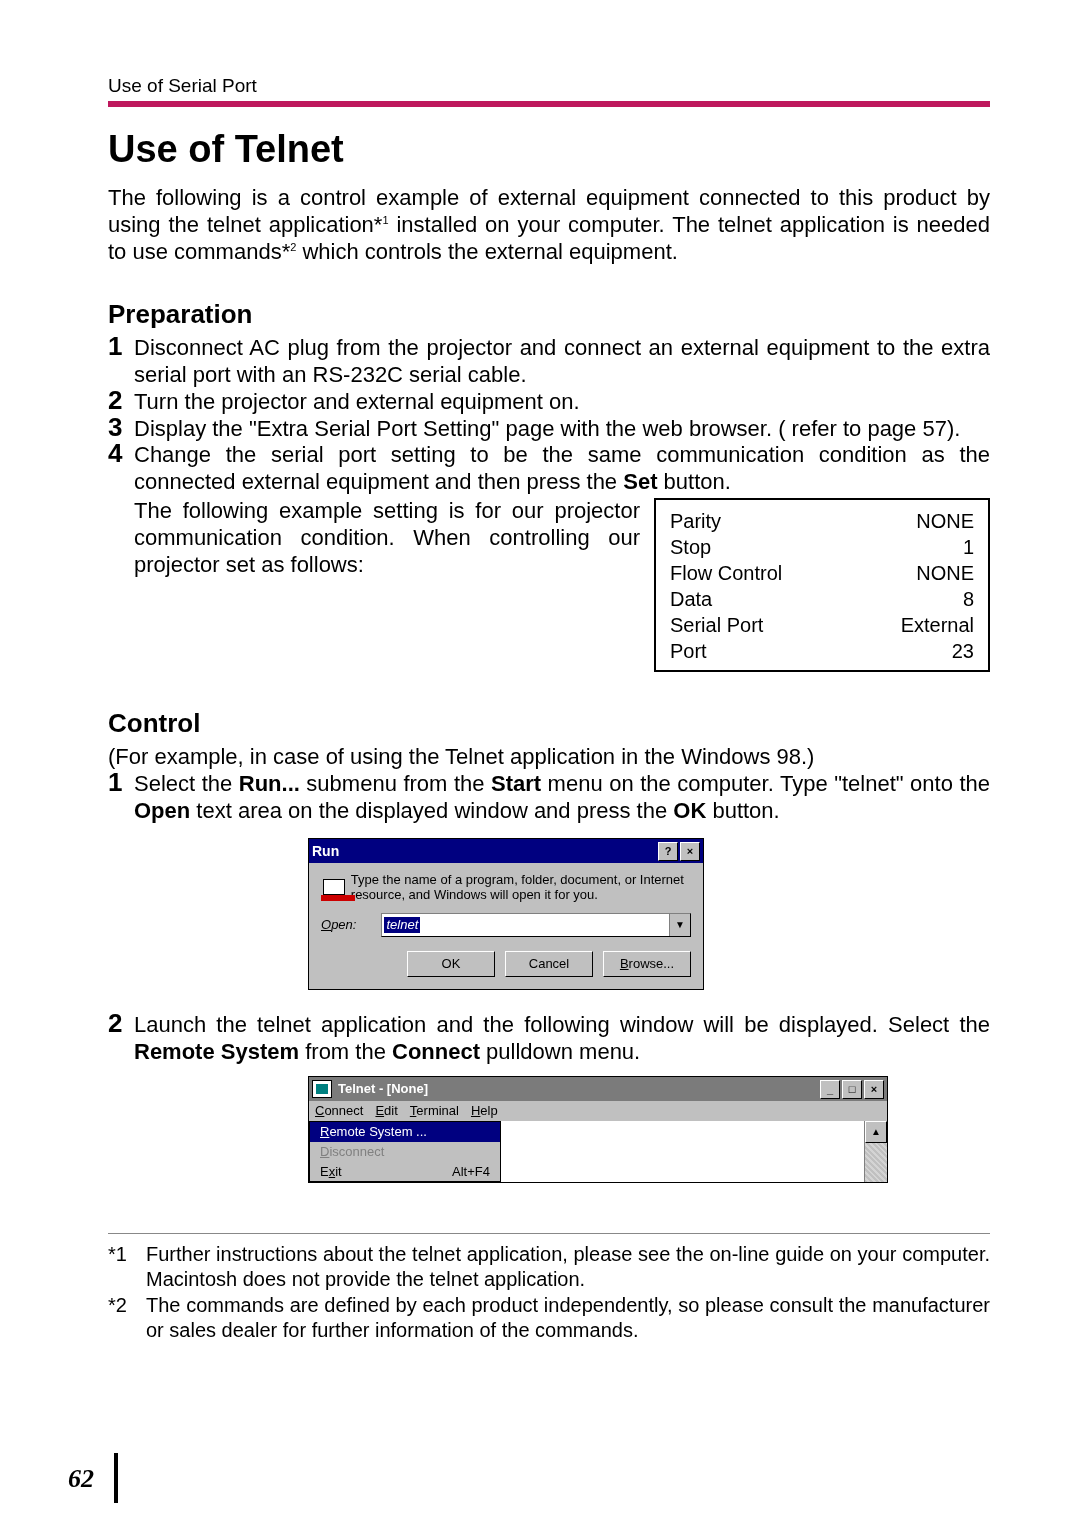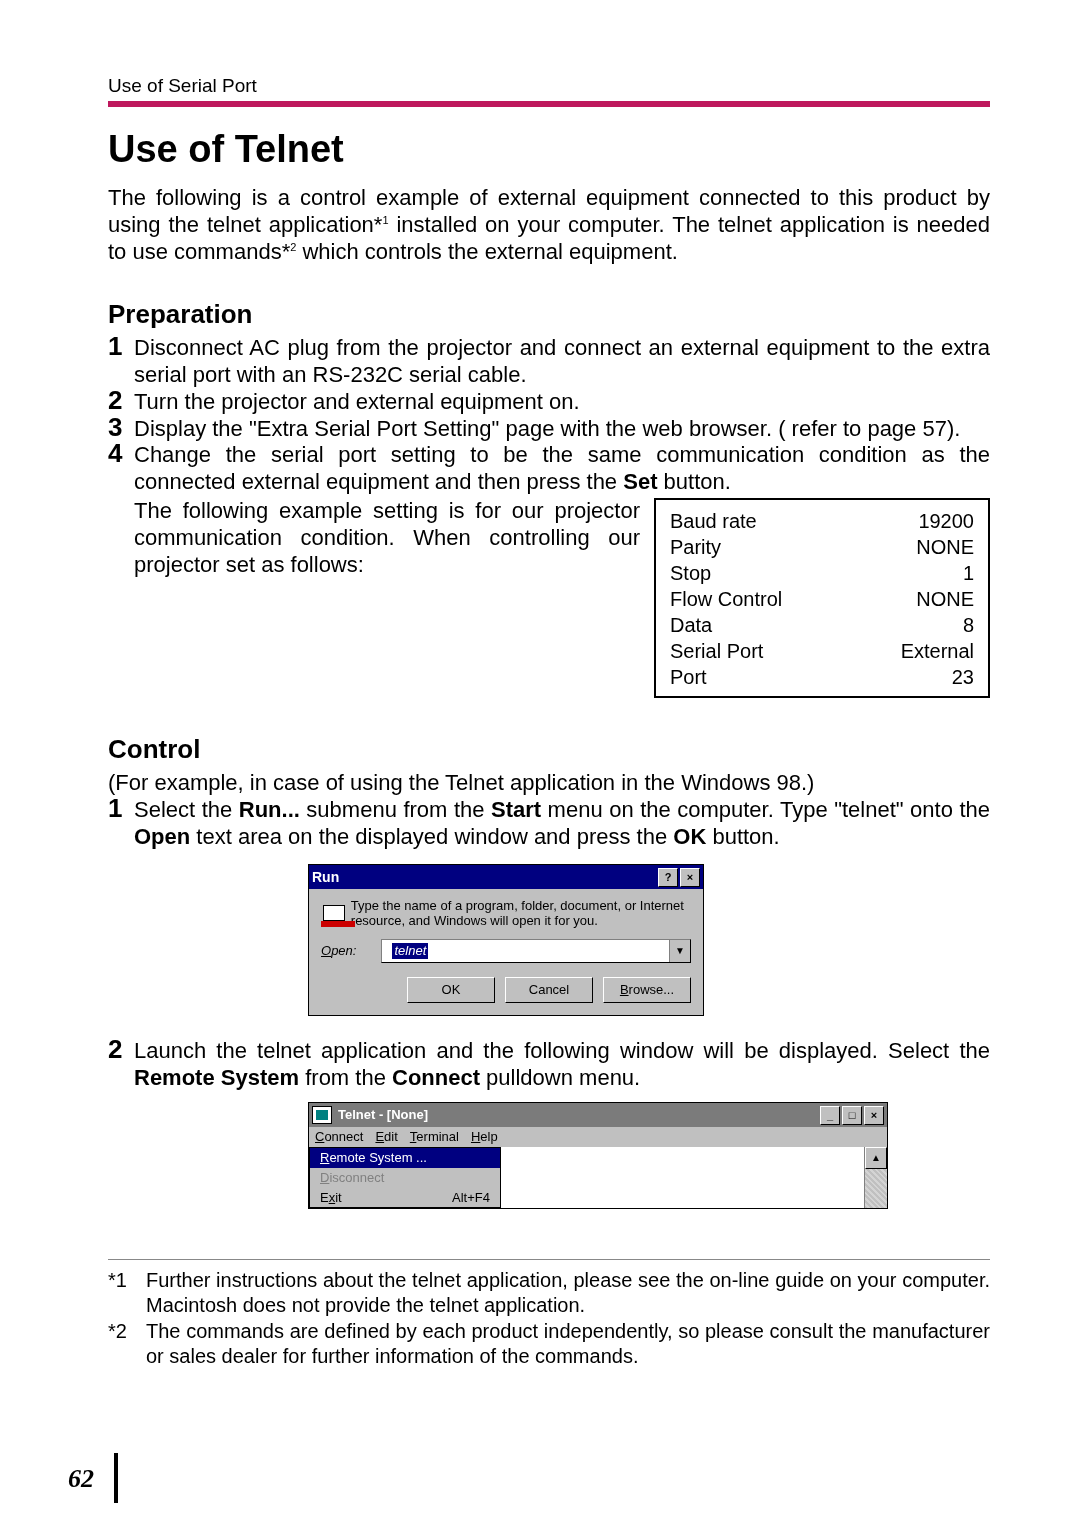--- a/index.html
+++ b/index.html
@@ -175,21 +175,21 @@
   .run-open .lbl { font-size: 13px; }
   .run-open .field {
     flex: 1;
     background: #fff;
     border: 1px solid #000;
     border-top-color: #808080;
     border-left-color: #808080;
     height: 22px;
     display: flex;
     align-items: center;
-    padding-left: 10px;
+    padding-left: 2px;
     position: relative;
   }
   .field .sel {
     background: #000080;
     color: #fff;
     padding: 0 2px;
     font-size: 13px;
   }
   .field .drop {
     position: absolute;
@@ -349,24 +349,20 @@
     <li>Turn the projector and external equipment on.</li>
     <li>Display the "Extra Serial Port Setting" page with the web browser. ( refer to page 57).</li>
     <li>
       <span>Change the serial port setting to be the same communication condition as the connected external equipment and then press the </span><span class="b">Set</span><span> button.</span>
     </li>
   </ol>
 
   <div class="col-wrap">
     <div class="col-text step-sub">The following example setting is for our projector communication condition. When controlling our projector set as follows:</div>
     <div class="settings-box">
-      <div class="row">
-          <span>Baud rate</span>
-          <span>19200</span>
-        </div>
       <div class="row">
           <span>Parity</span>
           <span>NONE</span>
         </div>
       <div class="row">
           <span>Stop</span>
           <span>1</span>
         </div>
       <div class="row">
           <span>Flow Control</span>

